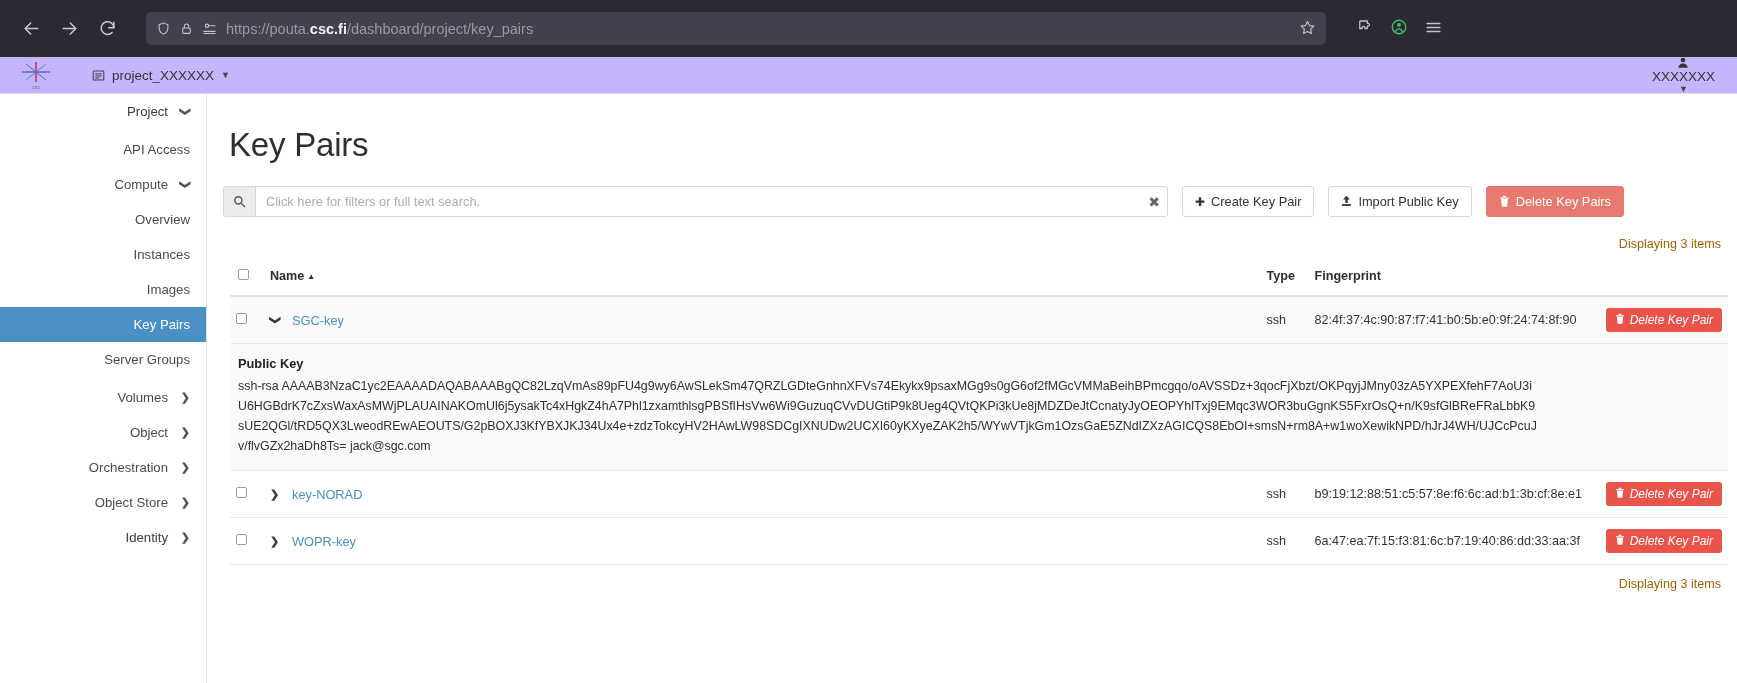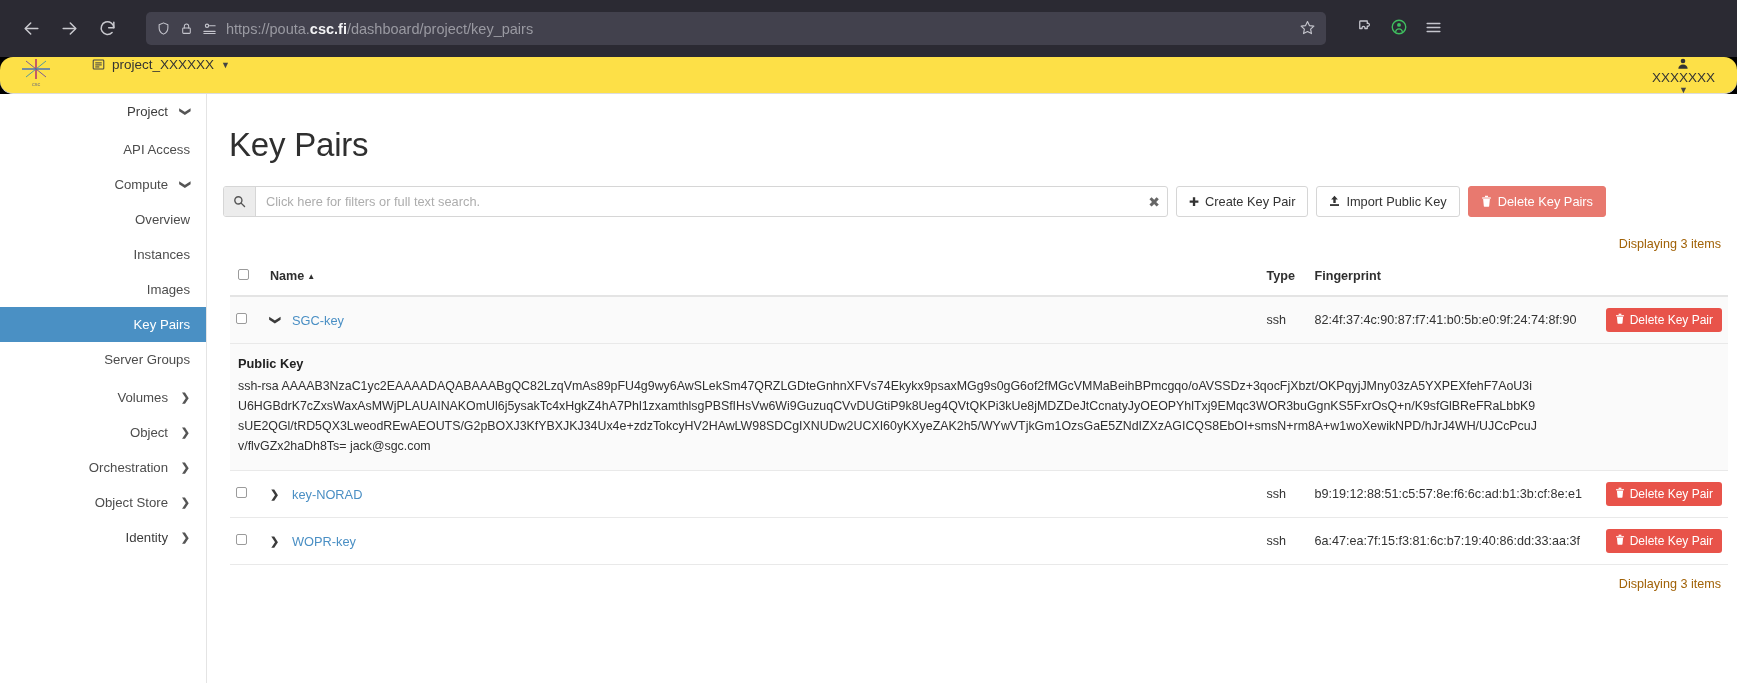--- a/index.html
+++ b/index.html
@@ -56,26 +56,25 @@
   .url-text b { color: #f2f2f4; font-weight: 700; }
   .url-text .scheme { color: #9a9aa2; }
   .url-text .path { color: #9a9aa2; }
   .star { color: #c5c5cd; margin-left: auto; }
   .chrome-right { display: flex; align-items: center; gap: 16px; padding-left: 14px; }
   .chrome-right .ic { color: #c5c5cd; }
 
   
   .topbar {
     height: 37px;
-    background: #fde047;
+    background: #c4b5fd;
     border-bottom: 1px solid #dcdcdc;
     display: flex;
-    align-items: flex-start;
+    align-items: center;
     padding: 0 22px 0 14px;
-    border-radius: 13px;
   }
   .brand {
     width: 44px; height: 30px;
     display: flex; align-items: center; justify-content: center;
     position: relative;
     flex: 0 0 auto;
   }
   .project-switch {
     display: flex; align-items: center; gap: 7px;
     margin-left: 34px;
@@ -138,21 +137,21 @@
   .breadcrumb .current { color: #9a9a9a; }
   h1.page-title {
     font-size: 33px;
     font-weight: 400;
     color: #2f2f2f;
     margin: 20px 0 22px 6px;
     letter-spacing: -0.2px;
   }
 
   
-  .toolbar { display: flex; align-items: center; gap: 8px; margin-bottom: 20px; }
+  .toolbar { display: flex; align-items: center; gap: 14px; margin-bottom: 20px; }
   .search-wrap {
     flex: 1 1 auto;
     display: flex;
     border: 1px solid #d6d6d6;
     border-radius: 3px;
     background: #fff;
     height: 31px;
     max-width: 945px;
   }
   .search-icon-box {
@@ -237,20 +236,21 @@
   .sort-caret { font-size: 8px; margin-left: 3px; vertical-align: 1px; }
   td.c-act { text-align: right; padding-right: 8px; }
   .btn-del-row {
     display: inline-flex; align-items: center; gap: 5px;
     background: #e8534a;
     color: #fff;
     border-radius: 3px;
     padding: 5px 9px;
     font-size: 12px;
     white-space: nowrap;
+    font-style: italic;
   }
 
   
   tr.expand td {
     background: #fafafa;
     padding: 12px 6px 14px 8px;
     border-bottom: 1px solid #e9e9e9;
   }
   .pk-title { font-weight: bold; font-size: 12.8px; color: #222; margin-bottom: 5px; }
   .pk-body {

